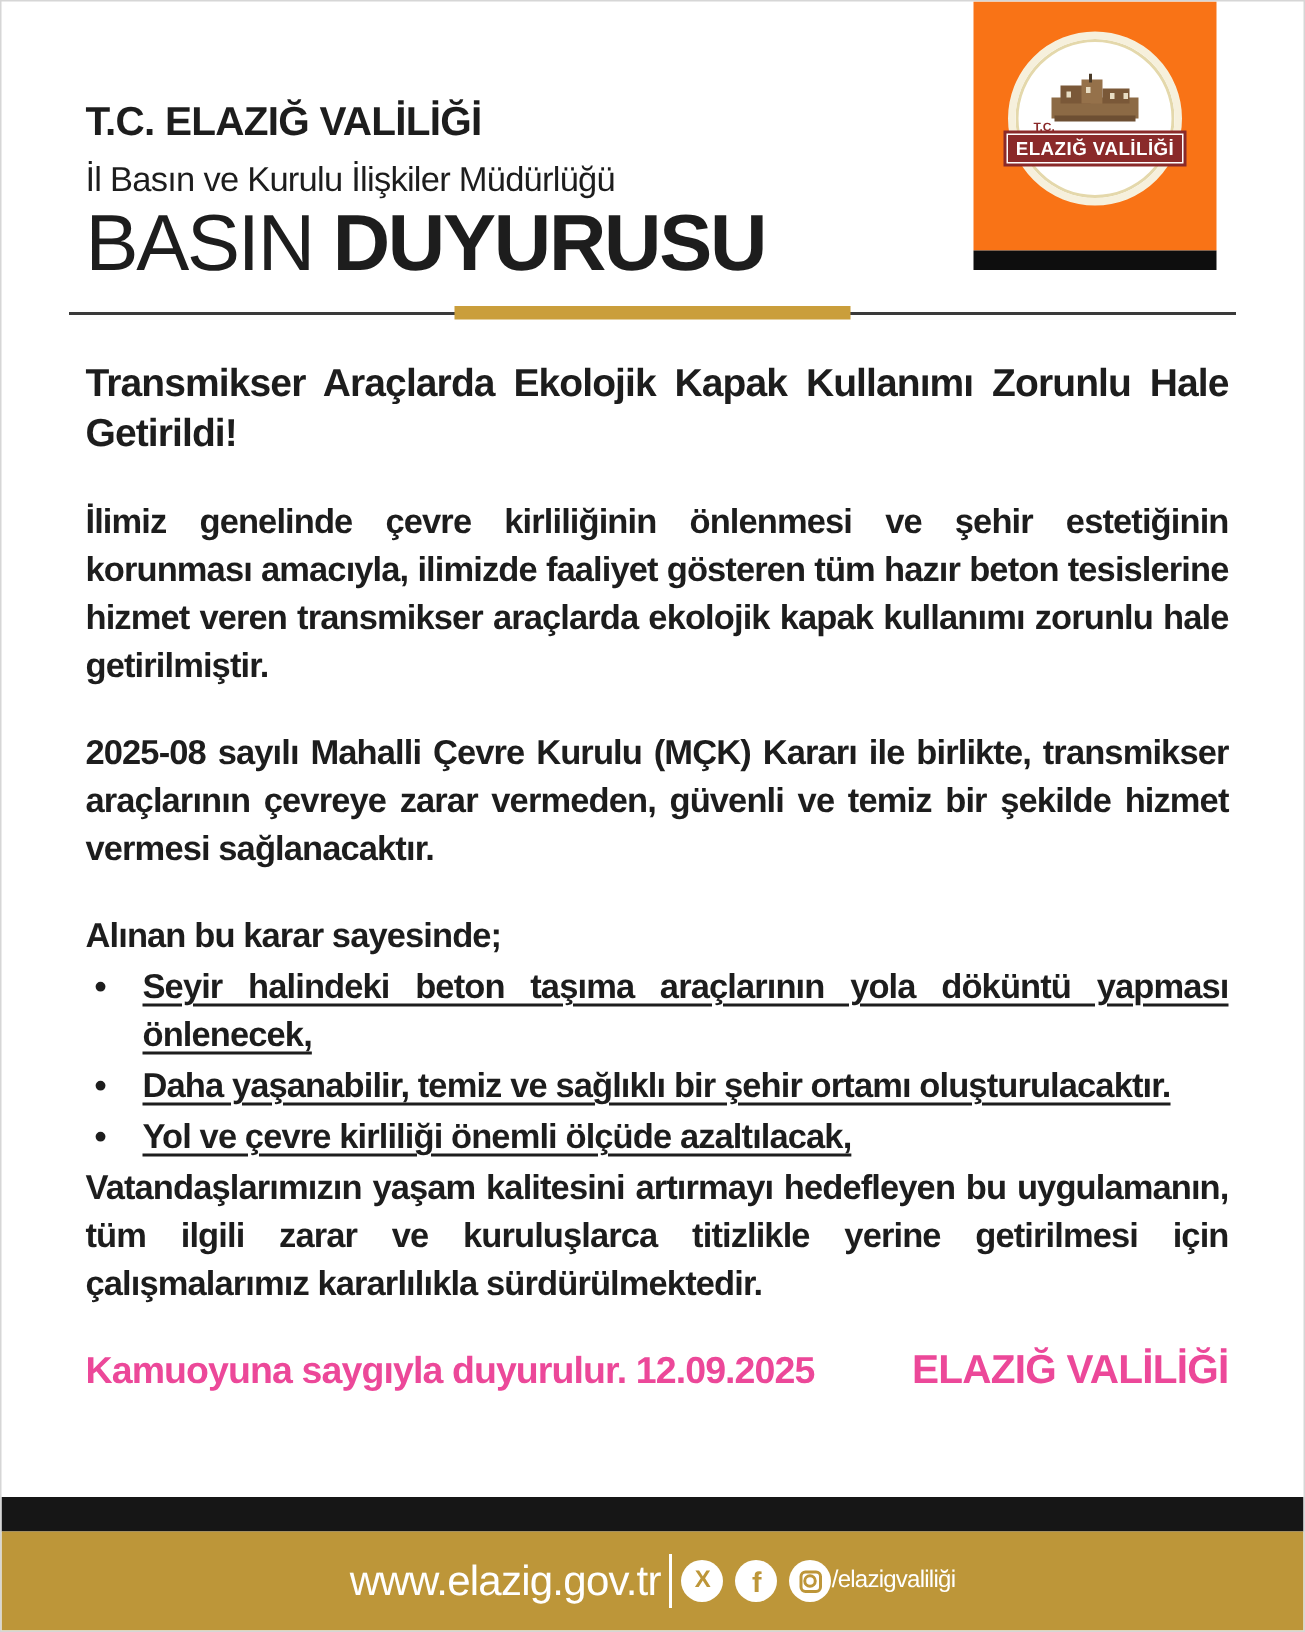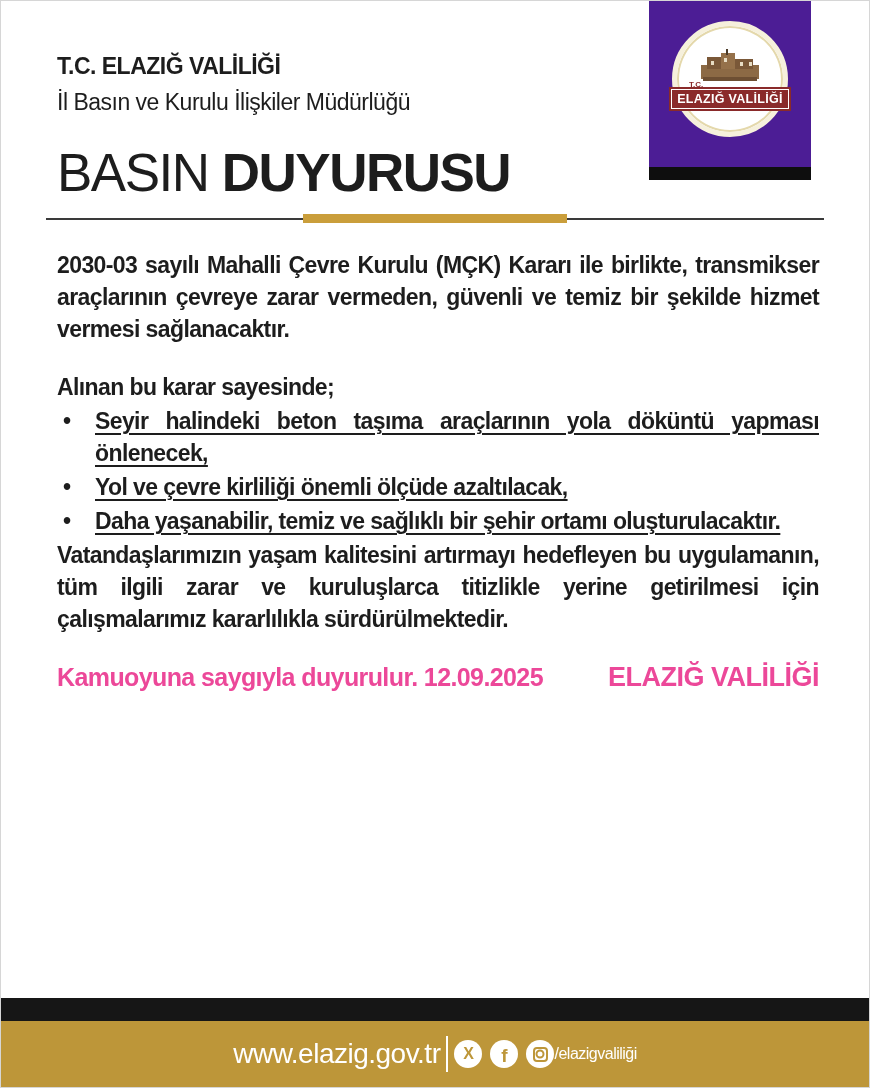--- a/index.html
+++ b/index.html
@@ -16,21 +16,21 @@
     color: #1d1d1d;
   }
 
   
   .gold-block {
     position: absolute;
     top: 0;
     right: 58px;
     width: 162px;
     height: 166px;
-    background: #4c1d95;
+    background: #f97316;
   }
   .gold-block-bar {
     position: absolute;
     top: 166px;
     right: 58px;
     width: 162px;
     height: 13px;
     background: #0e0e0e;
   }
   .logo-circle {
@@ -71,32 +71,33 @@
     font-weight: bold;
     letter-spacing: 0.3px;
     padding: 3px 5px 2px 5px;
     line-height: 1;
     white-space: nowrap;
   }
 
   
   .header { padding: 52px 56px 0 56px; }
   .org-line1 {
-    font-size: 23px;
+    font-size: 27px;
     font-weight: bold;
     letter-spacing: -0.5px;
+    margin-top: 13px;
   }
   .org-line2 {
     margin-top: 9px;
     font-size: 23px;
     font-weight: normal;
     letter-spacing: -0.5px;
   }
   .main-title {
-    margin-top: 30px;
+    margin-top: 3px;
     font-size: 53px;
     line-height: 1;
     letter-spacing: -1.5px;
     white-space: nowrap;
   }
   .title-light { font-weight: normal; }
   .title-bold  { font-weight: 800; }
 
   
   .divider {
@@ -265,26 +266,28 @@
 
   <header class="header">
     <div class="org-line1">T.C. ELAZIĞ VALİLİĞİ</div>
     <div class="org-line2">İl Basın ve Kurulu İlişkiler Müdürlüğü</div>
     <h1 class="main-title"><span class="title-light">BASIN</span> <span class="title-bold">DUYURUSU</span></h1>
   </header>
 
   <div class="divider"></div>
 
   <main class="content">
-    <p>2030-03 sayılı Mahalli Çevre Kurulu (MÇK) Kararı ile birlikte, transmikser araçlarının çevreye zarar vermeden, güvenli ve temiz bir şekilde hizmet vermesi sağlanacaktır.</p>
+    <h2>Transmikser Araçlarda Ekolojik Kapak Kullanımı Zorunlu Hale Getirildi!</h2>
+    <p>İlimiz genelinde çevre kirliliğinin önlenmesi ve şehir estetiğinin korunması amacıyla, ilimizde faaliyet gösteren tüm hazır beton tesislerine hizmet veren transmikser araçlarda ekolojik kapak kullanımı zorunlu hale getirilmiştir.</p>
+    <p>2025-08 sayılı Mahalli Çevre Kurulu (MÇK) Kararı ile birlikte, transmikser araçlarının çevreye zarar vermeden, güvenli ve temiz bir şekilde hizmet vermesi sağlanacaktır.</p>
     <p class="list-intro">Alınan bu karar sayesinde;</p>
     <ul class="bullet-list">
       <li><span>Seyir halindeki beton taşıma araçlarının yola döküntü yapması önlenecek,</span></li>
+      <li><span>Daha yaşanabilir, temiz ve sağlıklı bir şehir ortamı oluşturulacaktır.</span></li>
       <li><span>Yol ve çevre kirliliği önemli ölçüde azaltılacak,</span></li>
-      <li><span>Daha yaşanabilir, temiz ve sağlıklı bir şehir ortamı oluşturulacaktır.</span></li>
     </ul>
     <p>Vatandaşlarımızın yaşam kalitesini artırmayı hedefleyen bu uygulamanın, tüm ilgili zarar ve kuruluşlarca titizlikle yerine getirilmesi için çalışmalarımız kararlılıkla sürdürülmektedir.</p>
     <div class="signature-row">
       <span class="closing-text">Kamuoyuna saygıyla duyurulur. 12.09.2025</span>
       <span class="signature-text">ELAZIĞ VALİLİĞİ</span>
     </div>
   </main>
 
   <div class="black-strip"></div>
   <footer class="footer">

